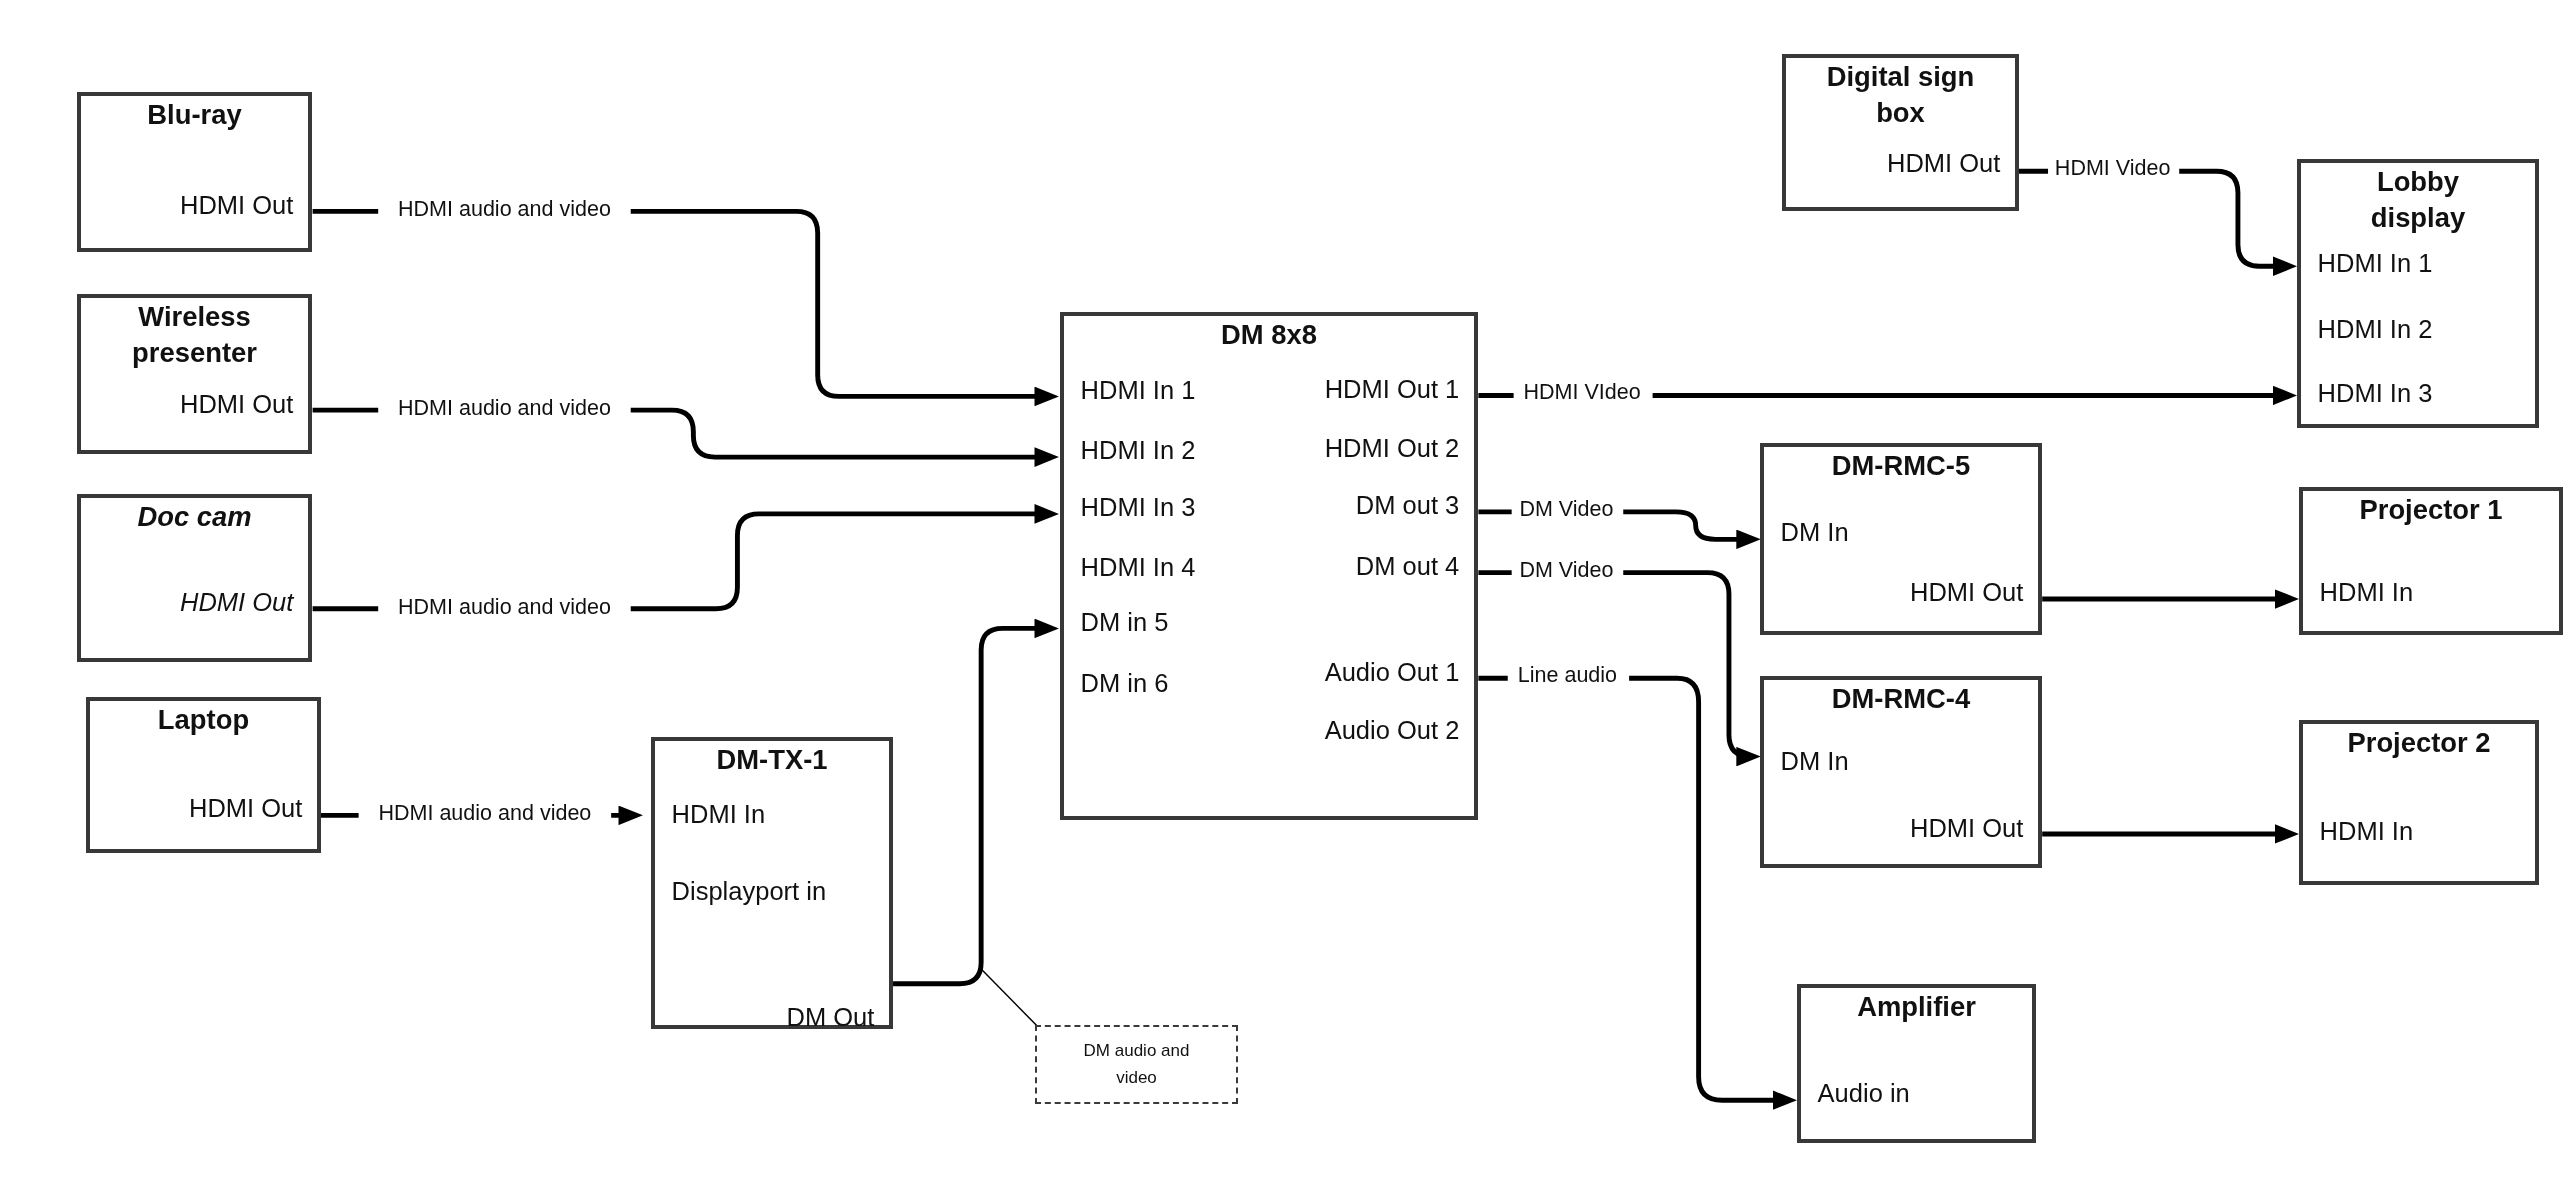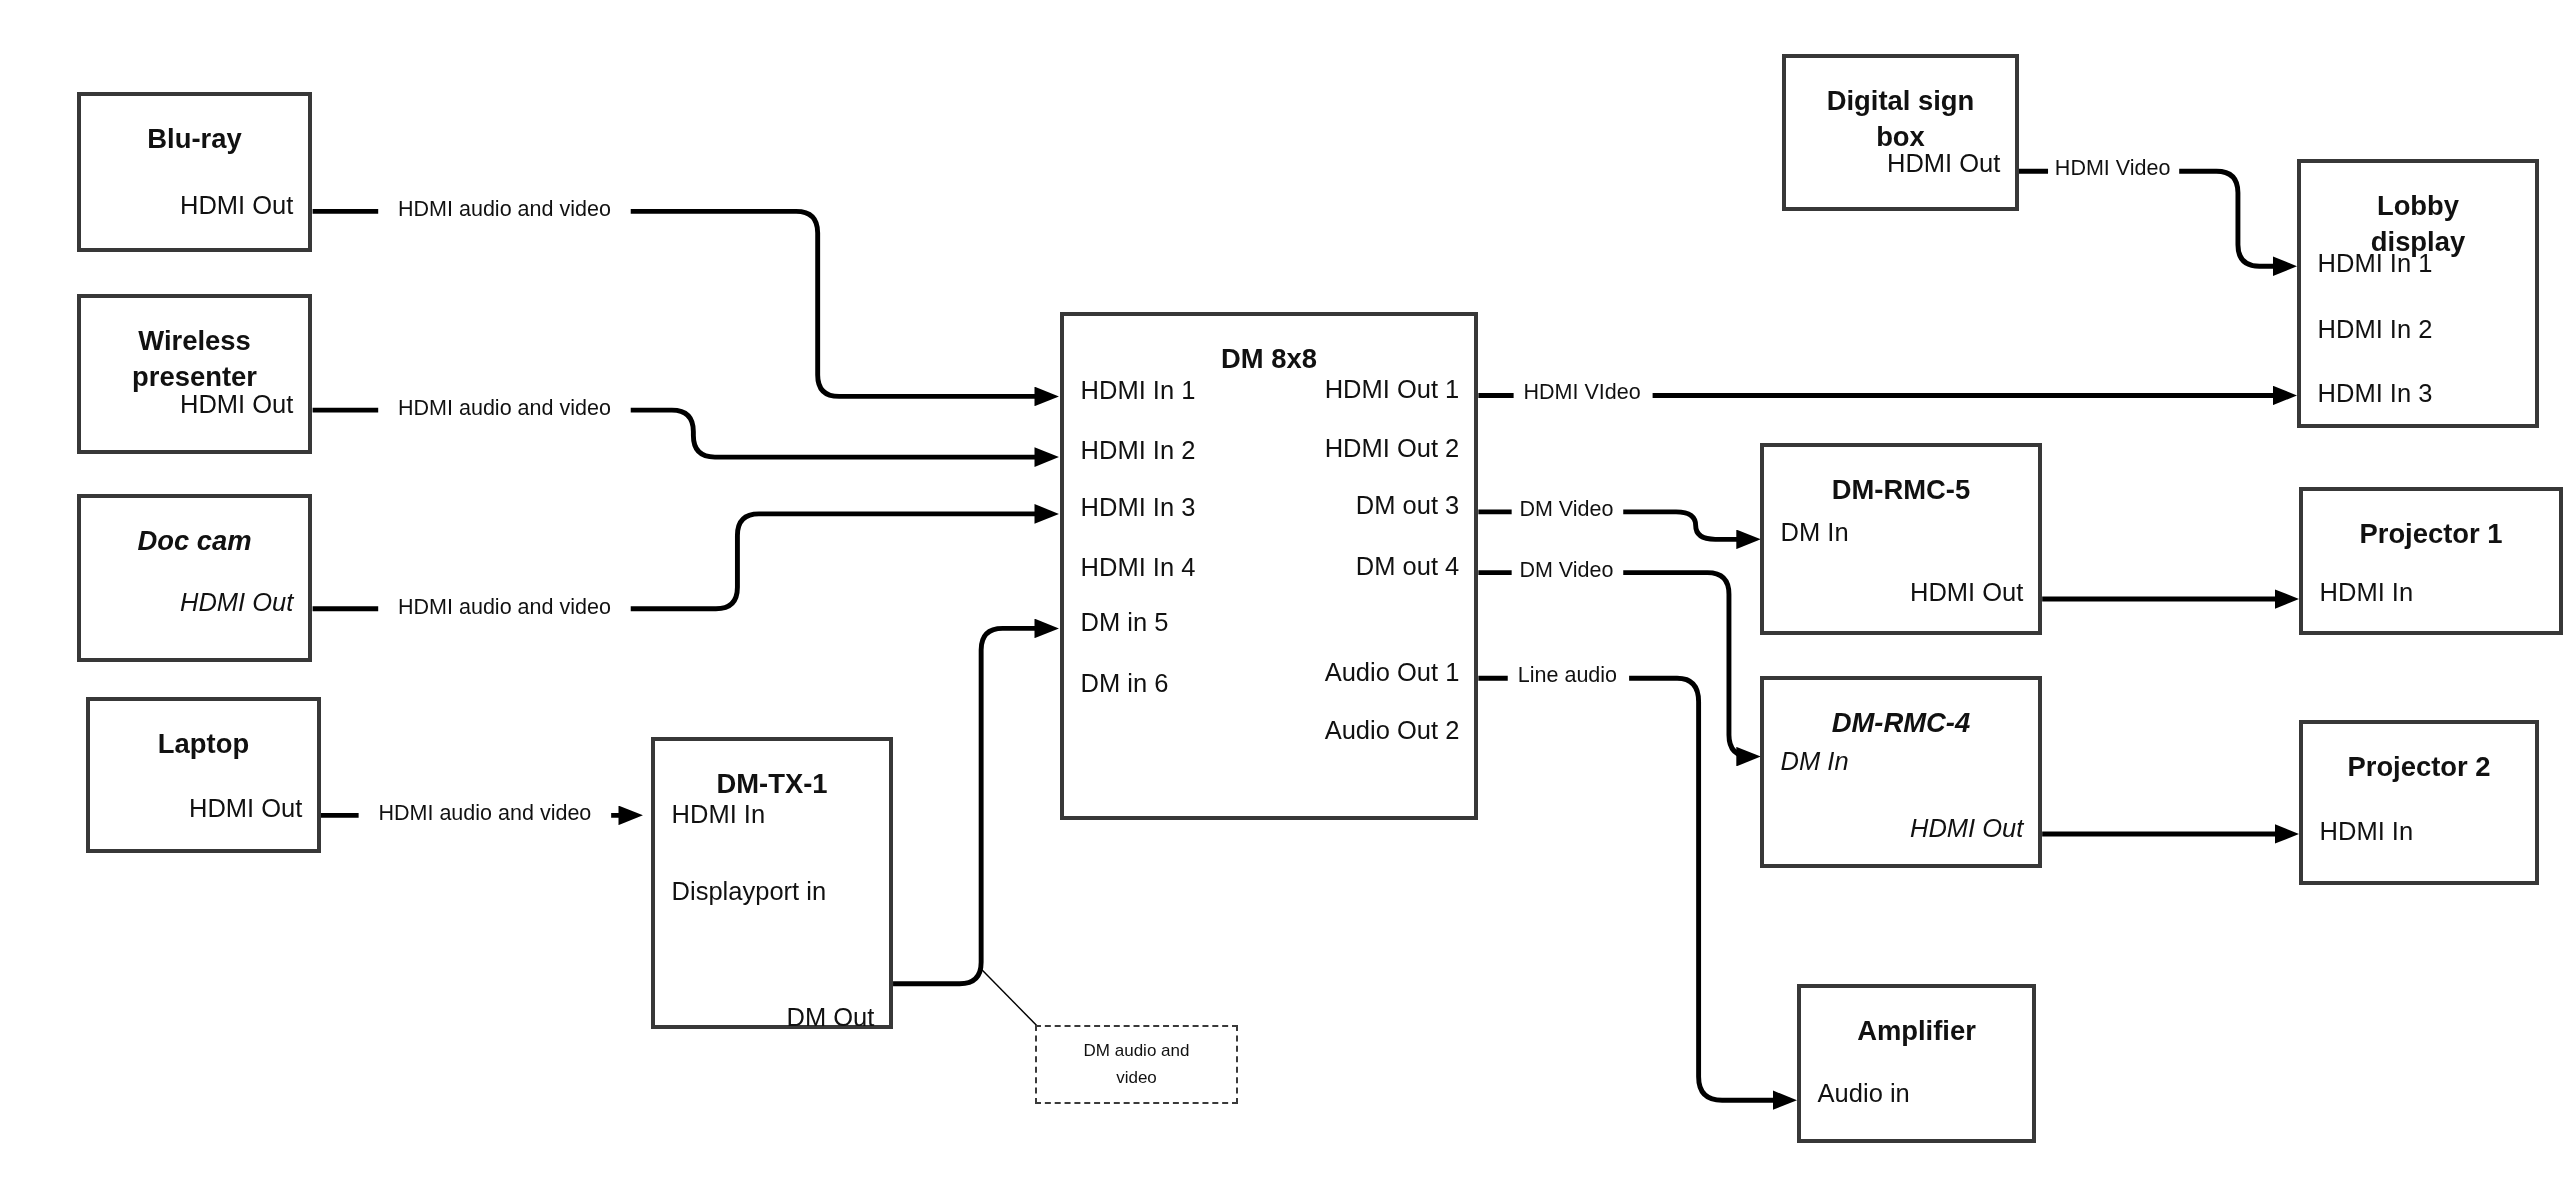--- a/index.html
+++ b/index.html
@@ -23,21 +23,21 @@
     position:absolute;
     background:#ffffff;
     border:4.9px solid #383838;
     box-sizing:border-box;
   }
   .node-title{
     font-weight:bold;
     font-size:27.4px;
     line-height:36px;
     text-align:center;
-    padding-top:25px;
+    padding-top:1px;
   }
   .node-title span{display:block;}
   .port{
     position:absolute;
     font-size:25.5px;
     line-height:29px;
     height:29px;
     white-space:nowrap;
   }
   .port.left{left:16.6px;}
@@ -160,21 +160,21 @@
         </div>
         <span class="port left" style="top: 71px;">DM In</span>
         <span class="port right" style="top: 131px;">HDMI Out</span>
       </div>
       <div class="node" style="left: 2299px; top: 487px; width: 264px; height: 148px; border-color: rgb(56, 56, 56);">
         <div class="node-title">
           <span>Projector 1</span>
         </div>
         <span class="port left" style="top: 87px;">HDMI In</span>
       </div>
-      <div class="node" style="left: 1760px; top: 676px; width: 282px; height: 192px; border-color: rgb(56, 56, 56); font-style: italic;">
+      <div class="node" style="left: 1760px; top: 676px; width: 282px; height: 192px; border-color: rgb(56, 56, 56);">
         <div class="node-title">
           <span>DM-RMC-4</span>
         </div>
         <span class="port left" style="top: 67px;">DM In</span>
         <span class="port right" style="top: 134px;">HDMI Out</span>
       </div>
       <div class="node" style="left: 2299px; top: 720px; width: 240px; height: 165px; border-color: rgb(56, 56, 56);">
         <div class="node-title">
           <span>Projector 2</span>
         </div>

